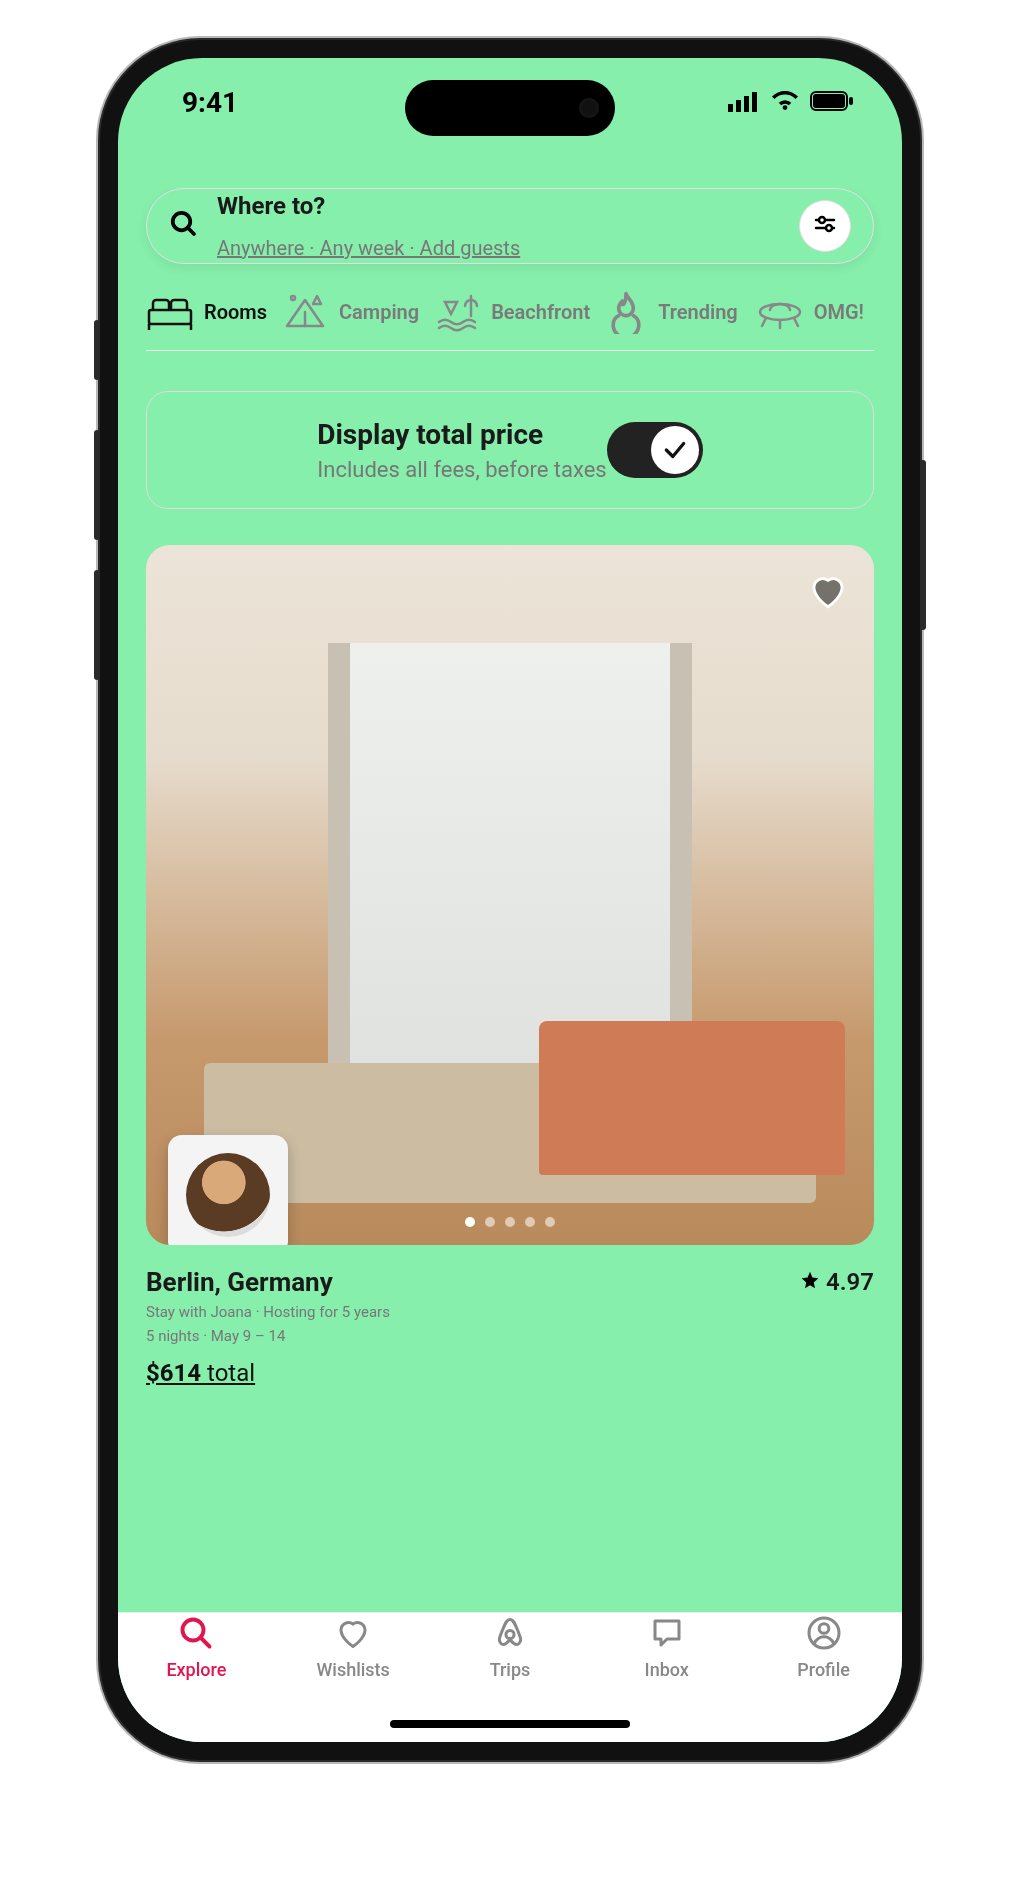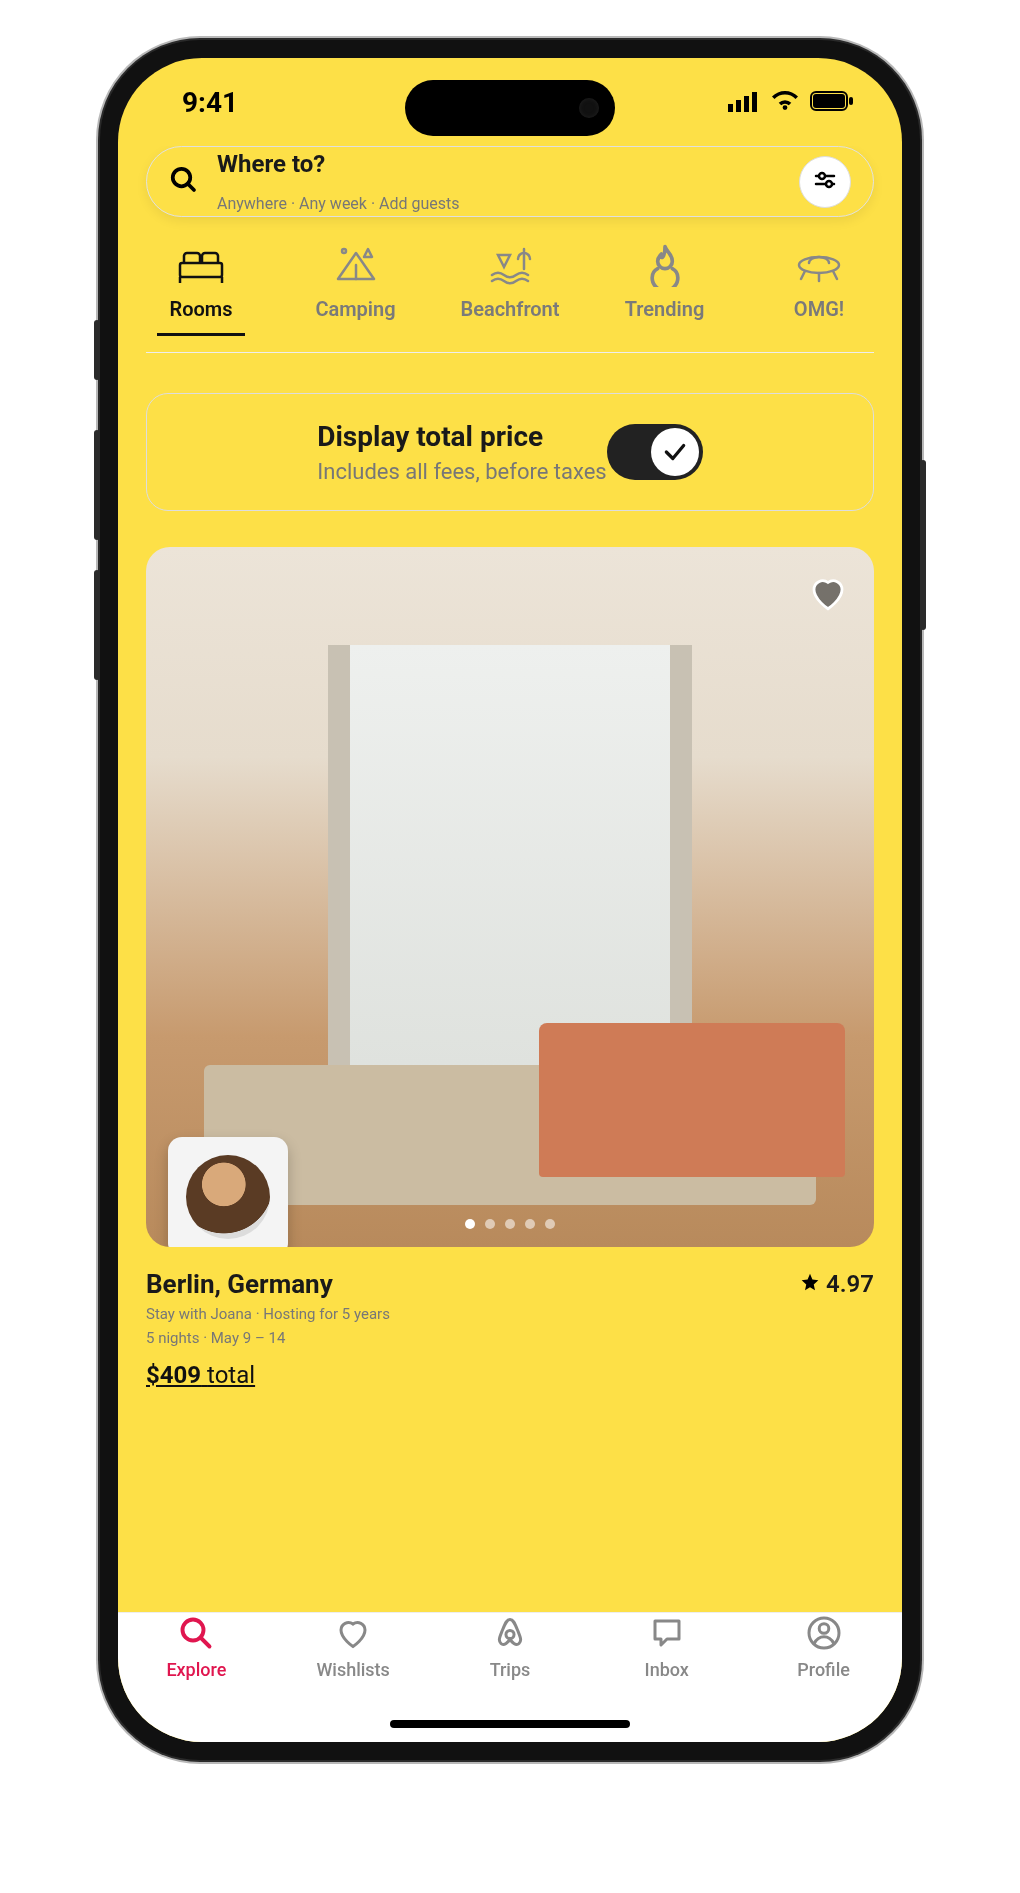--- a/index.html
+++ b/index.html
@@ -24,26 +24,27 @@
     background: #2a2a2a;
     border-radius: 4px;
   }
   .side-left-1 { left: -6px; top: 280px; width: 6px; height: 60px; }
   .side-left-2 { left: -6px; top: 390px; width: 6px; height: 110px; }
   .side-left-3 { left: -6px; top: 530px; width: 6px; height: 110px; }
   .side-right  { right: -6px; top: 420px; width: 6px; height: 170px; }
   .screen {
     width: 100%;
     height: 100%;
-    background: #fde047;
+    background: #86efac;
     border-radius: 84px;
     overflow: hidden;
     position: relative;
     display: flex;
     flex-direction: column;
+    gap: 42px;
   }
   .dynamic-island {
     position: absolute;
     top: 22px;
     left: 50%;
     transform: translateX(-50%);
     width: 210px;
     height: 56px;
     background: #000;
     border-radius: 30px;
@@ -81,39 +82,39 @@
     display: flex;
     align-items: center;
     gap: 18px;
     border: 1px solid #e0e0e0;
     border-radius: 60px;
     padding: 3px 22px;
     box-shadow: 0 4px 12px rgba(0,0,0,0.07);
   }
   .searchbar .texts { flex: 1; }
   .searchbar .title { font-size: 24px; font-weight: 700; color: #1a1a1a; }
-  .searchbar .sub { font-size: 16px; color: #777; margin-top: 16px; }
+  .searchbar .sub { font-size: 20px; color: #777; margin-top: 16px; text-decoration: underline; }
   .filter-btn {
     width: 52px; height: 52px;
     border-radius: 50%;
     border: 1px solid #ddd;
     display: flex; align-items: center; justify-content: center;
     background: #fff;
   }
   
   .cats {
     display: flex;
     justify-content: space-between;
     margin-top: 26px;
     padding-bottom: 16px;
     border-bottom: 1px solid #eee;
   }
   .cat {
     display: flex;
-    flex-direction: column;
+    flex-direction: row;
     align-items: center;
     gap: 10px;
     color: #7a7a7a;
     font-size: 20px;
     font-weight: 600;
     min-width: 110px;
   }
   .cat.active { color: #111; }
   .cat .underline {
     height: 3px; width: 80%; background: transparent; margin-top: 2px;
@@ -382,21 +383,21 @@
               <svg width="20" height="20" viewBox="0 0 24 24" fill="#000">
                   <path d="M12 2l2.9 6.9L22 10l-5.5 4.9L18 22l-6-3.6L6 22l1.5-7.1L2 10l7.1-1.1z"></path>
                 </svg>
             </span>
             <span>4.97</span>
           </div>
         </div>
         <div class="meta">Stay with Joana · Hosting for 5 years</div>
         <div class="meta">5 nights · May 9 – 14</div>
         <div class="price">
-          <span>$409</span>
+          <span>$614</span>
           <span class="total-word"> </span><span class="total-word">total</span>
         </div>
       </div>
 
     </div>
 
     <div class="tabbar">
       <div class="tab active">
         <span class="tab-icon">
           <svg width="36" height="36" viewBox="0 0 24 24" fill="none" stroke="#e0164f" stroke-width="2.6" stroke-linecap="round">

